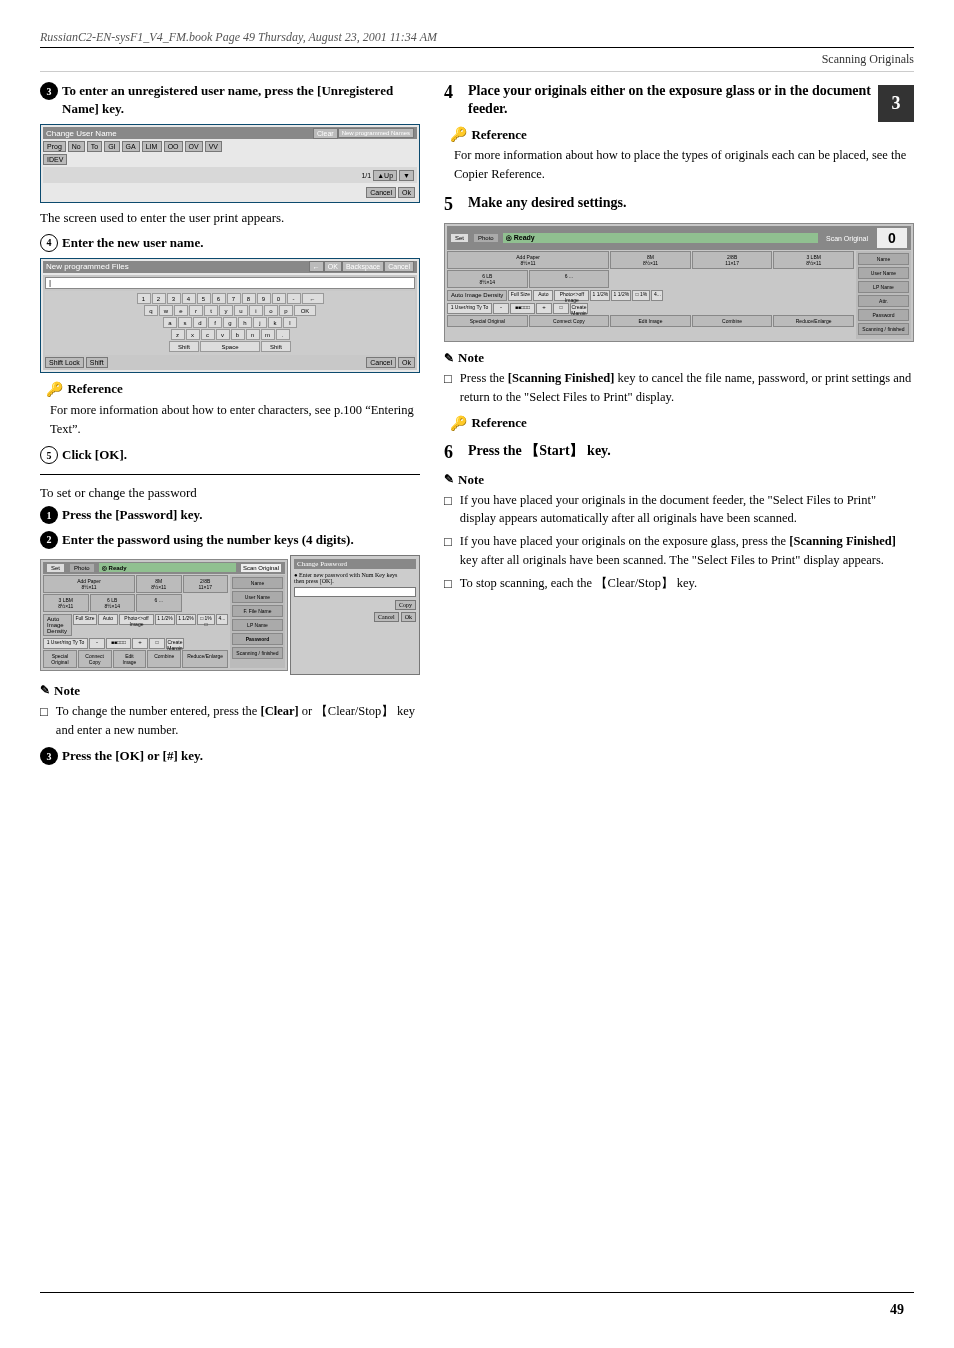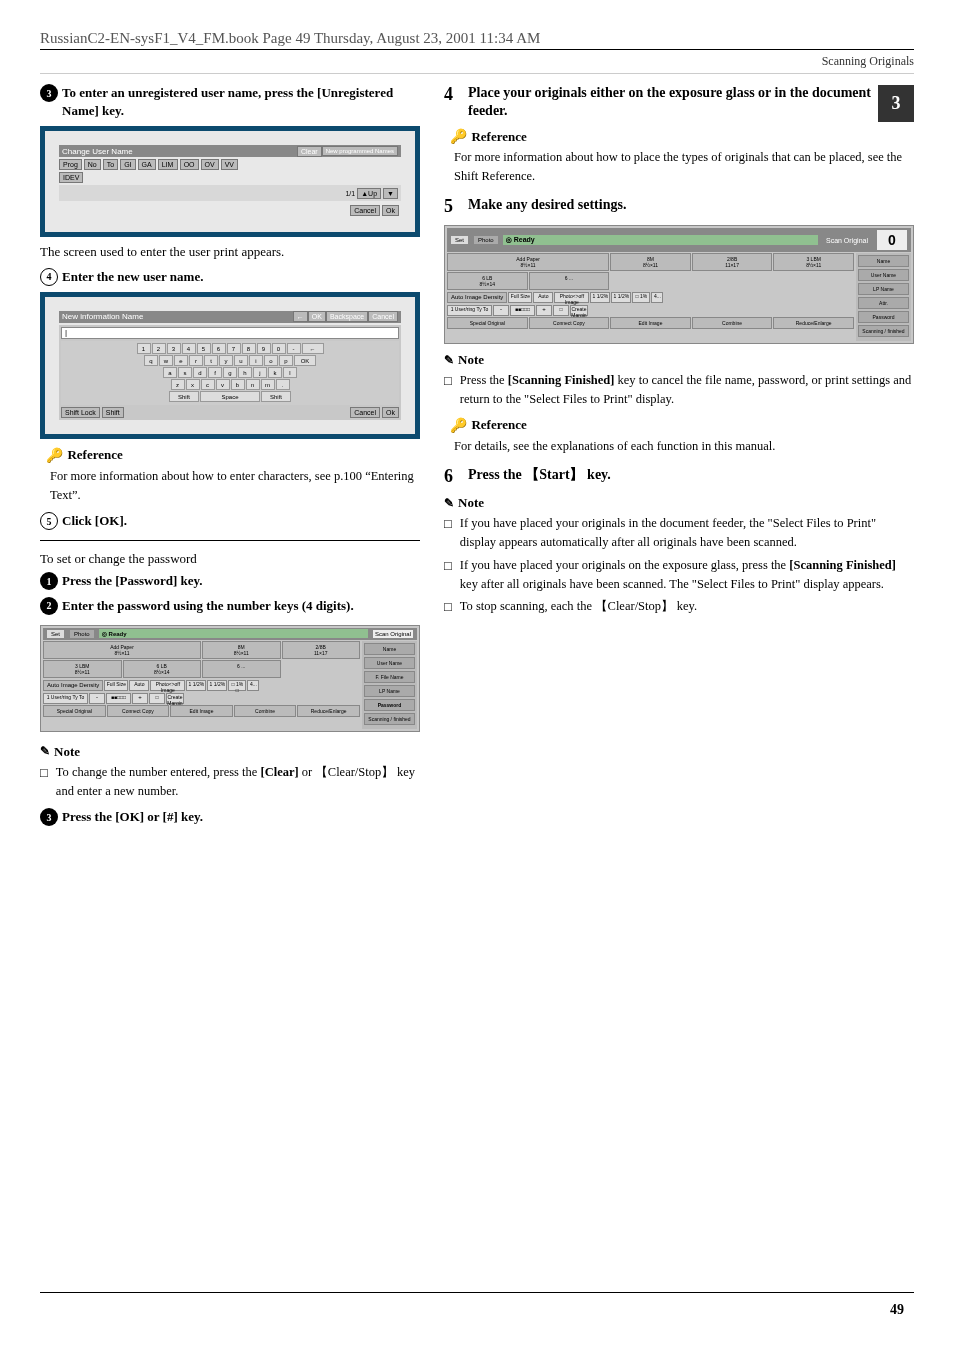--- a/index.html
+++ b/index.html
@@ -146,24 +146,24 @@
       gap: 4px;
       margin-bottom: 4px;
     }
     .checkbox-icon {
       flex-shrink: 0;
       margin-top: 2px;
     }
 
     
     .screen-mockup {
-      border: 5px solid #0c4a6e;
+      border: 1px solid #0c4a6e;
       background: #e8e8e8;
       margin: 6px 0;
-      padding: 14px;
+      padding: 2px;
       font-size: 9px;
       font-family: Arial, sans-serif;
     }
     .screen-bar {
       background: #888;
       height: 12px;
       margin-bottom: 2px;
       display: flex;
       align-items: center;
       padding: 0 3px;
@@ -418,21 +418,21 @@
 <div class="corner corner-br">
   <svg viewBox="0 0 18 18">
       <circle cx="9" cy="9" r="7" fill="none" stroke="#000" stroke-width="1.5"></circle>
       <line x1="9" y1="2" x2="9" y2="16" stroke="#000" stroke-width="1"></line>
       <line x1="2" y1="9" x2="16" y2="9" stroke="#000" stroke-width="1"></line>
     </svg>
 </div>
 
 <div class="page-container">
 
-  <div style="font-size:15px;color:#555;margin-bottom:2px;">RussianC2-EN-sysF1_V4_FM.book  Page 49  Thursday, August 23, 2001  11:34 AM</div>
+  <div style="font-size:12px;color:#555;margin-bottom:2px;font-style:italic;">RussianC2-EN-sysF1_V4_FM.book  Page 49  Thursday, August 23, 2001  11:34 AM</div>
   <div style="border-top:1.5px solid #000;margin-bottom:4px;"></div>
 
   <div class="section-header">Scanning Originals</div>
 
   <div class="section-tab" style="top:85px;">
     <span>3</span>
   </div>
 
   <div class="two-col">
 
@@ -487,21 +487,21 @@
         <div class="step-circle-white">
           <span>4</span>
         </div>
         <div class="step-text">
           <strong>Enter the new user name.</strong>
         </div>
       </div>
 
       <div class="screen-mockup">
         <div class="screen-bar">
-          <span>New information Name</span>
+          <span>New programmed Files</span>
           <div style="flex:1"></div>
           <div class="screen-btn">←</div>
           <div class="screen-btn">OK</div>
           <div class="screen-btn">Backspace</div>
           <div class="screen-btn">Cancel</div>
         </div>
         <div style="background:#c8c8c8;padding:2px;">
           <div style="background:#fff;height:12px;margin-bottom:2px;border:1px solid #888;display:flex;align-items:center;padding:0 3px;font-size:8px;">
             <span>|</span>
           </div>
@@ -664,20 +664,34 @@
                 <div class="scan-right-item" style="font-size:5px;">User Name</div>
                 <div class="scan-right-item" style="font-size:5px;">F. File Name</div>
                 <div class="scan-right-item" style="font-size:5px;">LP Name</div>
                 <div class="scan-right-item scan-right-item-active" style="font-size:5px;background:#aaa;font-weight:bold;">Password</div>
                 <div class="scan-right-item" style="font-size:5px;">Scanning / finished</div>
               </div>
             </div>
           </div>
         </div>
 
+        <div class="password-dialog">
+          <div class="password-dialog-title">Change Password</div>
+          <div style="font-size:6px;margin-bottom:3px;">● Enter new password with Num Key keys<br>then press [OK].</div>
+          <div class="password-input-row">
+            <div class="password-input"></div>
+          </div>
+          <div style="display:flex;justify-content:flex-end;gap:2px;margin-top:3px;">
+            <div class="screen-btn" style="font-size:6px;">Copy</div>
+          </div>
+          <div style="display:flex;justify-content:flex-end;gap:2px;margin-top:2px;">
+            <div class="screen-btn" style="font-size:6px;">Cancel</div>
+            <div class="screen-btn" style="font-size:6px;">Ok</div>
+          </div>
+        </div>
       </div>
 
       <div class="note-box">
         <div class="note-title">
           <span style="font-size:12px;">✎</span>
           <strong>Note</strong>
         </div>
         <div class="note-item">
           <span class="checkbox-icon">□</span>
           <span class="note-text">To change the number entered, press the <strong>[Clear]</strong> or 【Clear/Stop】 key and enter a new number.</span>
@@ -700,21 +714,21 @@
       <div class="large-step">
         <div class="large-step-num">4</div>
         <div class="large-step-text">Place your originals either on the exposure glass or in the document feeder.</div>
       </div>
 
       <div class="reference-box">
         <div class="reference-title">
           <span class="key-icon">🔑</span>
           <span>Reference</span>
         </div>
-        <div class="reference-text">For more information about how to place the types of originals that can be placed, see the Shift Reference.</div>
+        <div class="reference-text">For more information about how to place the types of originals each can be placed, see the Copier Reference.</div>
       </div>
 
       <div class="large-step" style="margin-top:10px;">
         <div class="large-step-num">5</div>
         <div class="large-step-text">Make any desired settings.</div>
       </div>
 
       <div class="scan-screen">
         <div class="scan-top-bar">
           <div class="scan-tab active">Set</div>
@@ -783,21 +797,20 @@
           <span class="checkbox-icon">□</span>
           <span class="note-text">Press the <strong>[Scanning Finished]</strong> key to cancel the file name, password, or print settings and return to the "Select Files to Print" display.</span>
         </div>
       </div>
 
       <div class="reference-box">
         <div class="reference-title">
           <span class="key-icon">🔑</span>
           <span>Reference</span>
         </div>
-        <div class="reference-text">For details, see the explanations of each function in this manual.</div>
       </div>
 
       <div class="large-step" style="margin-top:10px;">
         <div class="large-step-num">6</div>
         <div class="large-step-text">Press the 【Start】 key.</div>
       </div>
 
 
       <div class="note-box">
         <div class="note-title">

